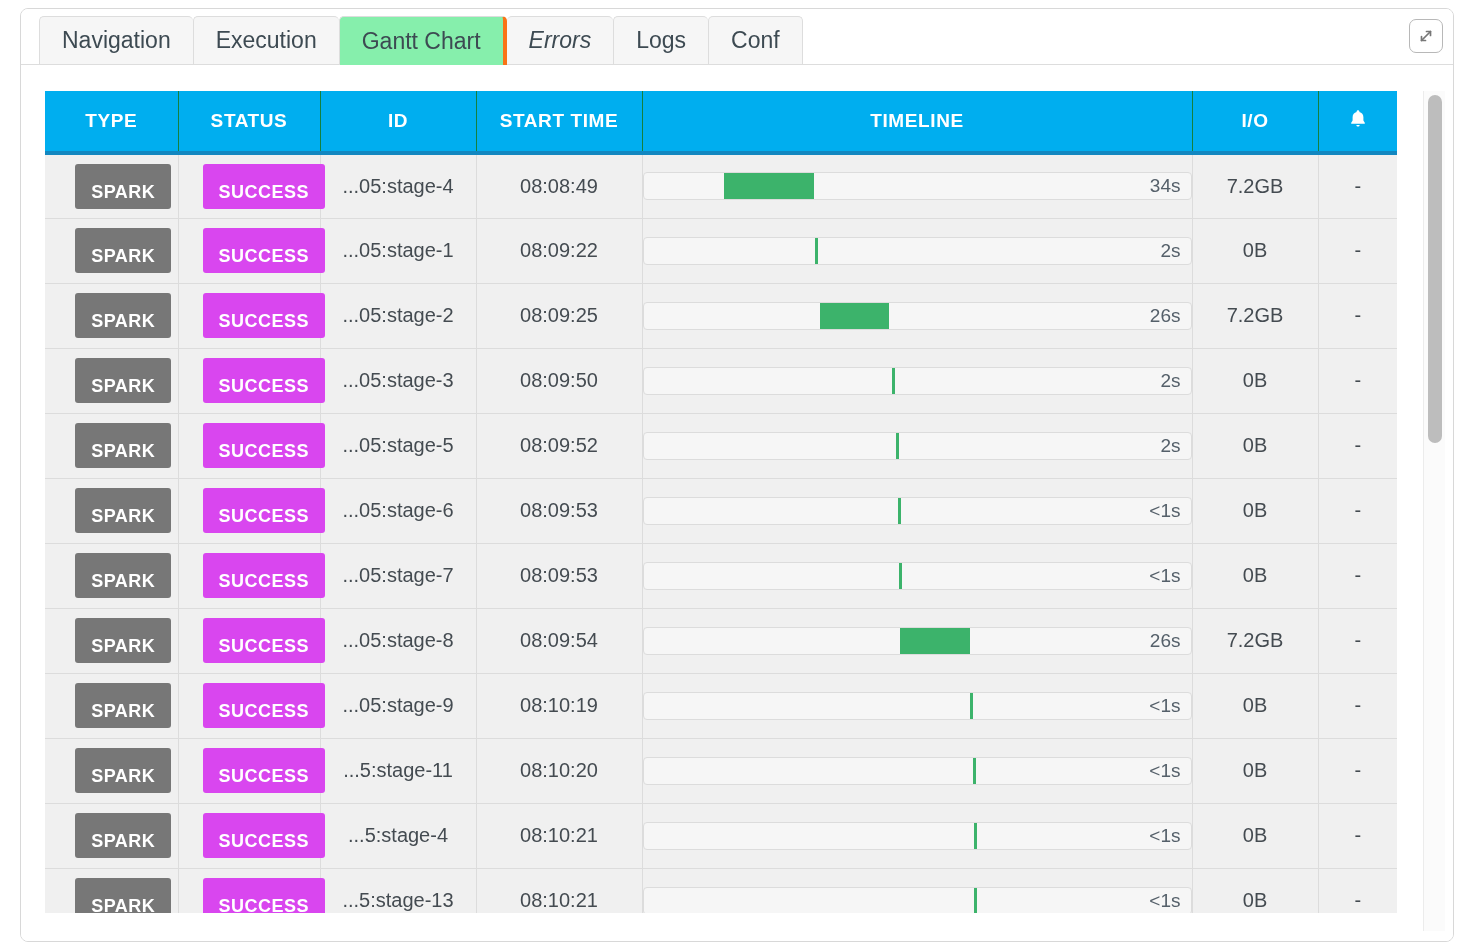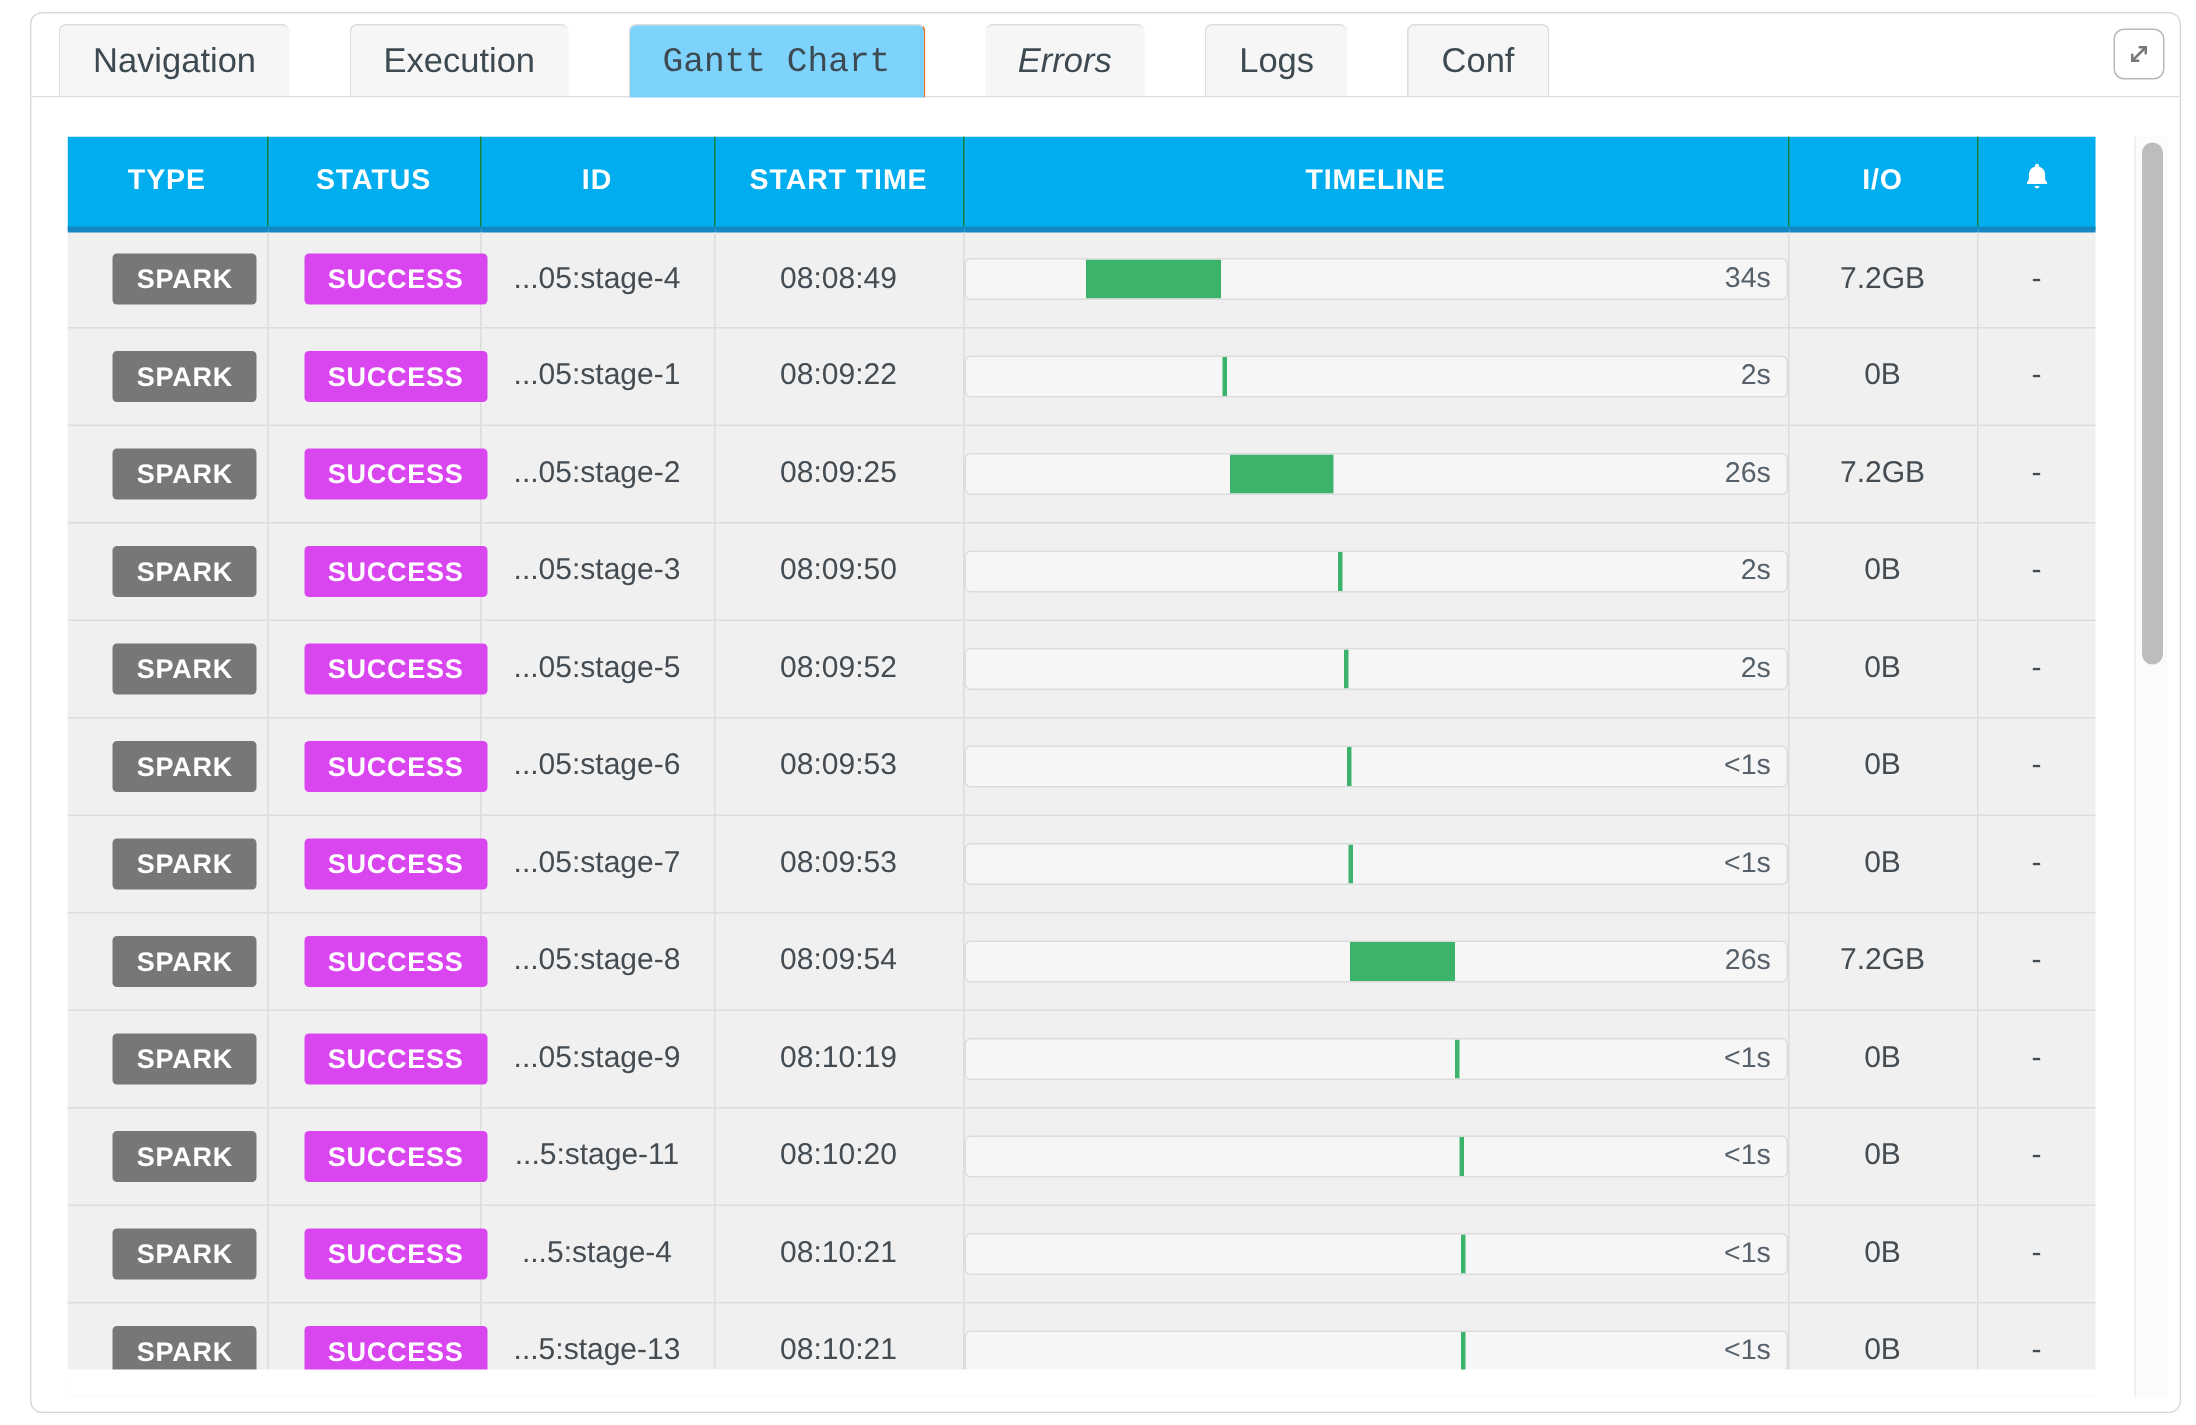--- a/index.html
+++ b/index.html
@@ -46,27 +46,26 @@
     background: #f6f6f6;
     border: 1px solid #dddddd;
     border-bottom: none;
     border-right: none;
     border-radius: 5px 5px 0 0;
     cursor: pointer;
     white-space: nowrap;
   }
   .tab:last-of-type { border-right: 1px solid #dddddd; }
   .tab.active {
-    background: #7dd3fc;
+    background: #86efac;
     position: relative;
     z-index: 3;
     margin-bottom: -1px;
     height: 49px;
-    border-right: 1px solid #f97316;
-    font-family: Liberation Mono, monospace;
+    border-right: 4px solid #f97316;
   }
   .tab.active + .tab { border-left: none; font-style: italic; }
   .expand-btn {
     position: absolute;
     right: 10px; top: 10px;
     width: 34px; height: 34px;
     border: 1px solid #b8b8b8;
     border-radius: 7px;
     background: #ffffff;
     display: flex;
@@ -120,21 +119,21 @@
     border-right: 1px solid #dcdcdc;
     font-size: 20px;
     color: #444b51;
     text-align: center;
     vertical-align: middle;
     padding: 0;
   }
   table.gantt tbody td:last-child { border-right: none; }
   .badge {
     display: inline-block;
-    padding: 8px 16px 8px;
+    padding: 19px 16px 8px;
     border-radius: 3px;
     color: #ffffff;
     font-size: 18px;
     font-weight: bold;
     letter-spacing: 0.5px;
     line-height: 1;
     margin-left: 24px;
   }
   .badge.type   { background: #777777; }
   .badge.status { background: #d946ef; }
@@ -190,21 +189,21 @@
     background: #ffffff;
   }
 </style>
 </head>
 <body>
 
 <div id="app">
   <div class="panel">
 
     <div class="tabbar">
-      <div class="tabs-holder" id="tabs-holder" style="display:flex;gap:40px;">
+      <div class="tabs-holder" id="tabs-holder" style="display:flex;">
           <div class="tab">
             <span>Navigation</span>
           </div>
           <div class="tab">
             <span>Execution</span>
           </div>
           <div class="tab active">
             <span>Gantt Chart</span>
           </div>
           <div class="tab">

